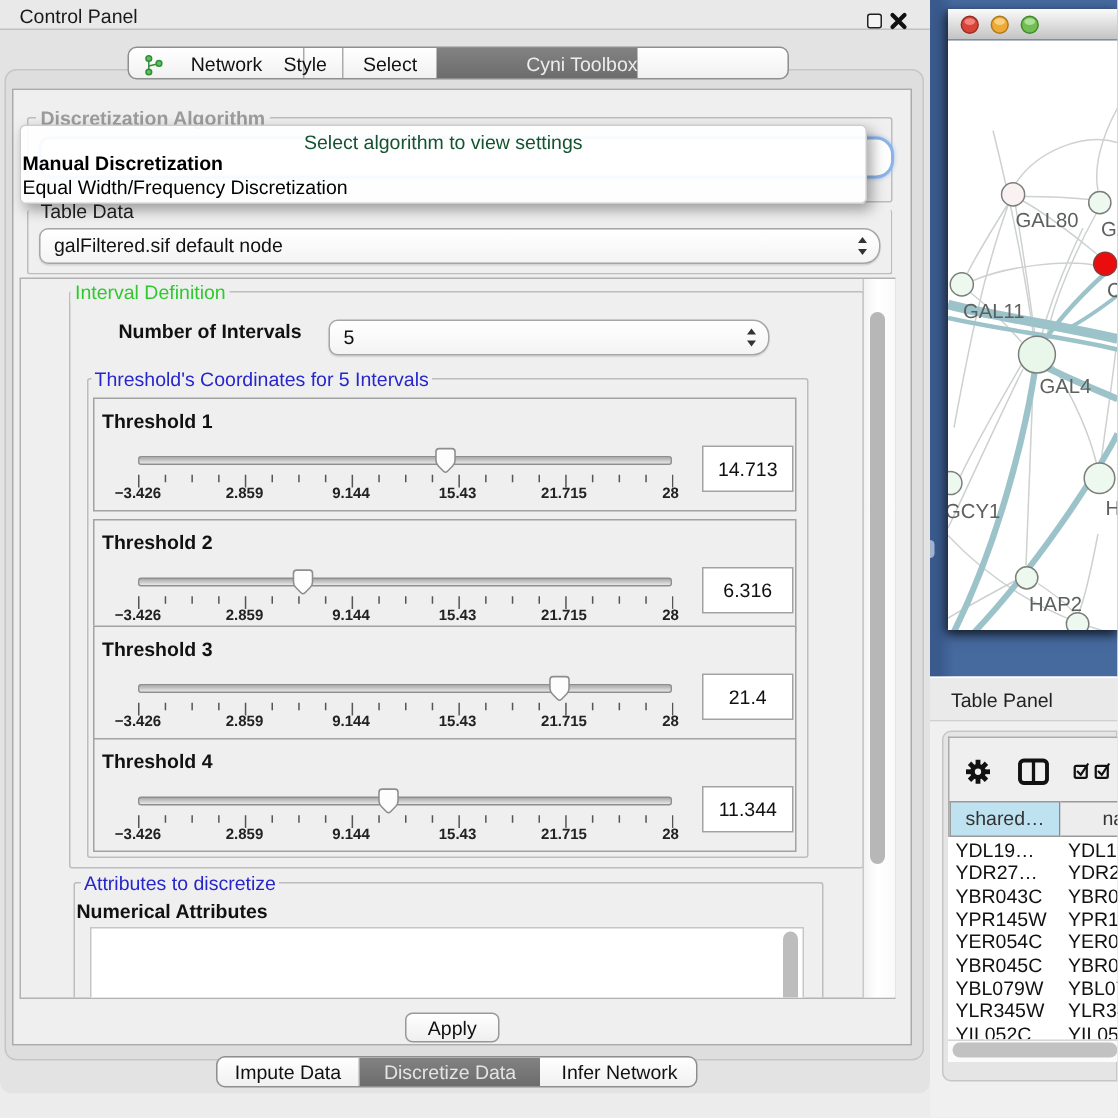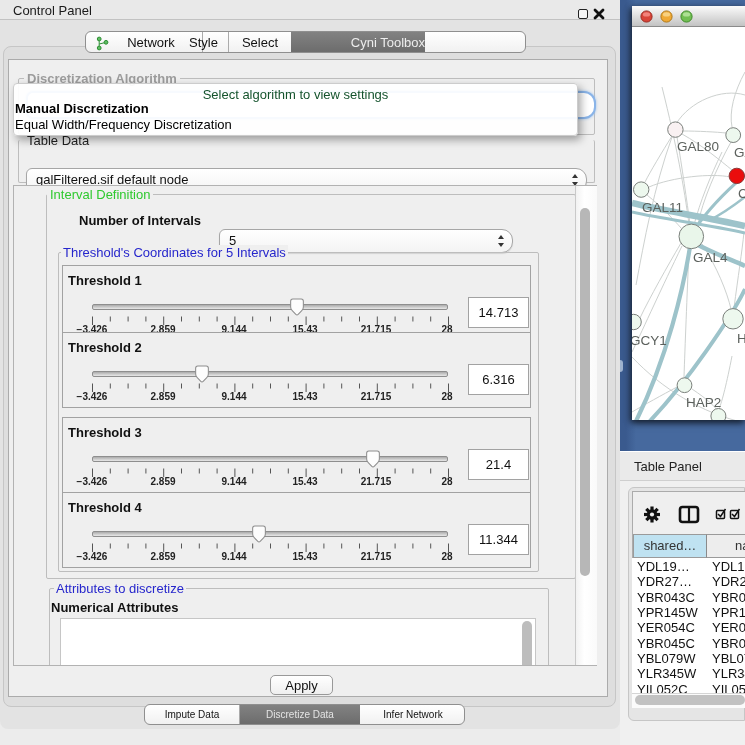--- a/index.html
+++ b/index.html
@@ -1,20 +1,20 @@
 <!DOCTYPE html>
 <html><head>
 <meta charset="utf-8">
 <style>
   html,body{margin:0;padding:0;}
   body{width:745px;height:745px;overflow:hidden;position:relative;background:#ECECEC;
        font-family:"Liberation Sans",sans-serif;font-size:13px;color:#111;}
   .abs{position:absolute;}
   .combo{background:linear-gradient(#FFFFFF,#F4F4F4);border:1px solid #A6A6A6;border-radius:6px 11px 11px 6px;
-         box-shadow:0 1px 1px rgba(0,0,0,0.12);margin-top:16px;}
+         box-shadow:0 1px 1px rgba(0,0,0,0.12);}
   .carets{position:absolute;right:7px;top:50%;width:7px;height:12px;margin-top:-6px;}
   .carets:before{content:"";position:absolute;left:0;top:0;border-left:3.5px solid transparent;
      border-right:3.5px solid transparent;border-bottom:4.5px solid #333;}
   .carets:after{content:"";position:absolute;left:0;bottom:0;border-left:3.5px solid transparent;
      border-right:3.5px solid transparent;border-top:4.5px solid #333;}
   .tbox{position:absolute;left:48px;width:469px;height:76px;background:#EFEFEF;border:1px solid #A2A2A2;box-sizing:border-box;}
   .tbox .ttl{position:absolute;left:5px;top:7px;font-weight:bold;font-size:13px;}
   .track{position:absolute;left:29px;width:354px;top:38px;height:4px;border:1px solid #8E8E8E;border-radius:2px;
          background:linear-gradient(#ABABAB,#E8E8E8);}
   .vbox{position:absolute;left:405px;top:31px;width:59px;height:29px;background:#fff;border:1px solid #A2A2A2;
@@ -112,21 +112,21 @@
         <path d="M1.5 3 Q1.5 1 3.5 1 L11.5 1 Q13.5 1 13.5 3 L13.5 8.5 Q13.5 10.5 12 12 L8.6 15.4 Q7.5 16.4 6.4 15.4 L3 12 Q1.5 10.5 1.5 8.5 Z" fill="#FDFDFD" stroke="#8E8E8E" stroke-width="1"></path>
       </svg>
     <div class="vbox">14.713</div>
     <span class="ticklab" style="left:29px;">−3.426</span>
       <span class="ticklab" style="left:100px;">2.859</span>
       <span class="ticklab" style="left:171px;">9.144</span>
       <span class="ticklab" style="left:242px;">15.43</span>
       <span class="ticklab" style="left:313px;">21.715</span>
       <span class="ticklab" style="left:384px;">28</span>
   </div>
-  <div class="tbox" style="top:146px;">
+  <div class="tbox" style="top:160px;">
     <div class="ttl">Threshold 2</div>
     <div class="track"></div>
     <svg class="abs" style="left:29px;top:50px;" width="357" height="10" viewBox="0 0 357 10">
         <g stroke="#555" stroke-width="1">
           <line x1="0.50" y1="0.5" x2="0.50" y2="9"></line>
           <line x1="18.30" y1="0.5" x2="18.30" y2="5.5"></line>
           <line x1="36.10" y1="0.5" x2="36.10" y2="5.5"></line>
           <line x1="53.90" y1="0.5" x2="53.90" y2="5.5"></line>
           <line x1="71.70" y1="0.5" x2="71.70" y2="9"></line>
           <line x1="89.50" y1="0.5" x2="89.50" y2="5.5"></line>
@@ -243,21 +243,21 @@
   <div class="abs" style="left:46px;top:432px;width:476px;height:60px;background:#fff;border:1px solid #C6C6C6;box-sizing:border-box;">
     <div style="position:absolute;right:3px;top:2px;width:10px;height:70px;background:#BDBDBD;border-radius:5px;"></div>
   </div>
 </div>
 
 <div class="abs" style="left:575px;top:186px;width:21px;height:479px;background:linear-gradient(to right,#F2F2F2,#FFFFFF 40%,#FAFAFA);border-left:1px solid #C9C9C9;"></div>
 <div class="abs" style="left:580px;top:208px;width:10px;height:368px;background:#B7B7B7;border-radius:5px;"></div>
 
 <div class="abs" style="left:270px;top:675px;width:63px;height:20px;background:linear-gradient(#FFFFFF,#EFEFEF);border:1px solid #999;border-radius:5px;text-align:center;line-height:19px;box-sizing:border-box;">Apply</div>
 
-<div class="abs" style="left:144px;top:704px;width:321px;height:21px;background:linear-gradient(#FFFFFF,#F1F1F1);border:1px solid #8F8F8F;border-radius:6px;box-sizing:border-box;overflow:hidden;font-size:10px;">
+<div class="abs" style="left:144px;top:704px;width:321px;height:21px;background:linear-gradient(#FFFFFF,#F1F1F1);border:1px solid #8F8F8F;border-radius:6px;box-sizing:border-box;overflow:hidden;font-size:13px;">
   <div class="abs" style="left:0;top:0;width:95px;height:21px;text-align:center;line-height:20px;border-right:1px solid #ABABAB;box-sizing:border-box;">Impute Data</div>
   <div class="abs" style="left:95px;top:0;width:120px;height:21px;text-align:center;line-height:20px;background:linear-gradient(#828282,#6A6A6A);color:#E4E4E4;box-sizing:border-box;">Discretize Data</div>
   <div class="abs" style="left:215px;top:0;width:106px;height:21px;text-align:center;line-height:20px;box-sizing:border-box;">Infer Network</div>
 </div>
 
 <div class="abs" style="left:13px;top:83px;width:565px;height:53px;background:rgba(255,255,255,0.93);border:1px solid #CCC;border-radius:4px;box-shadow:3px 4px 9px rgba(0,0,0,0.35);box-sizing:border-box;"></div>
 <div class="abs" style="left:13px;top:87px;width:565px;text-align:center;color:#14532d;">Select algorithm to view settings</div>
 <div class="abs" style="left:15px;top:101px;font-weight:bold;color:#000;">Manual Discretization</div>
 <div class="abs" style="left:15px;top:117px;color:#000;">Equal Width/Frequency Discretization</div>
 

